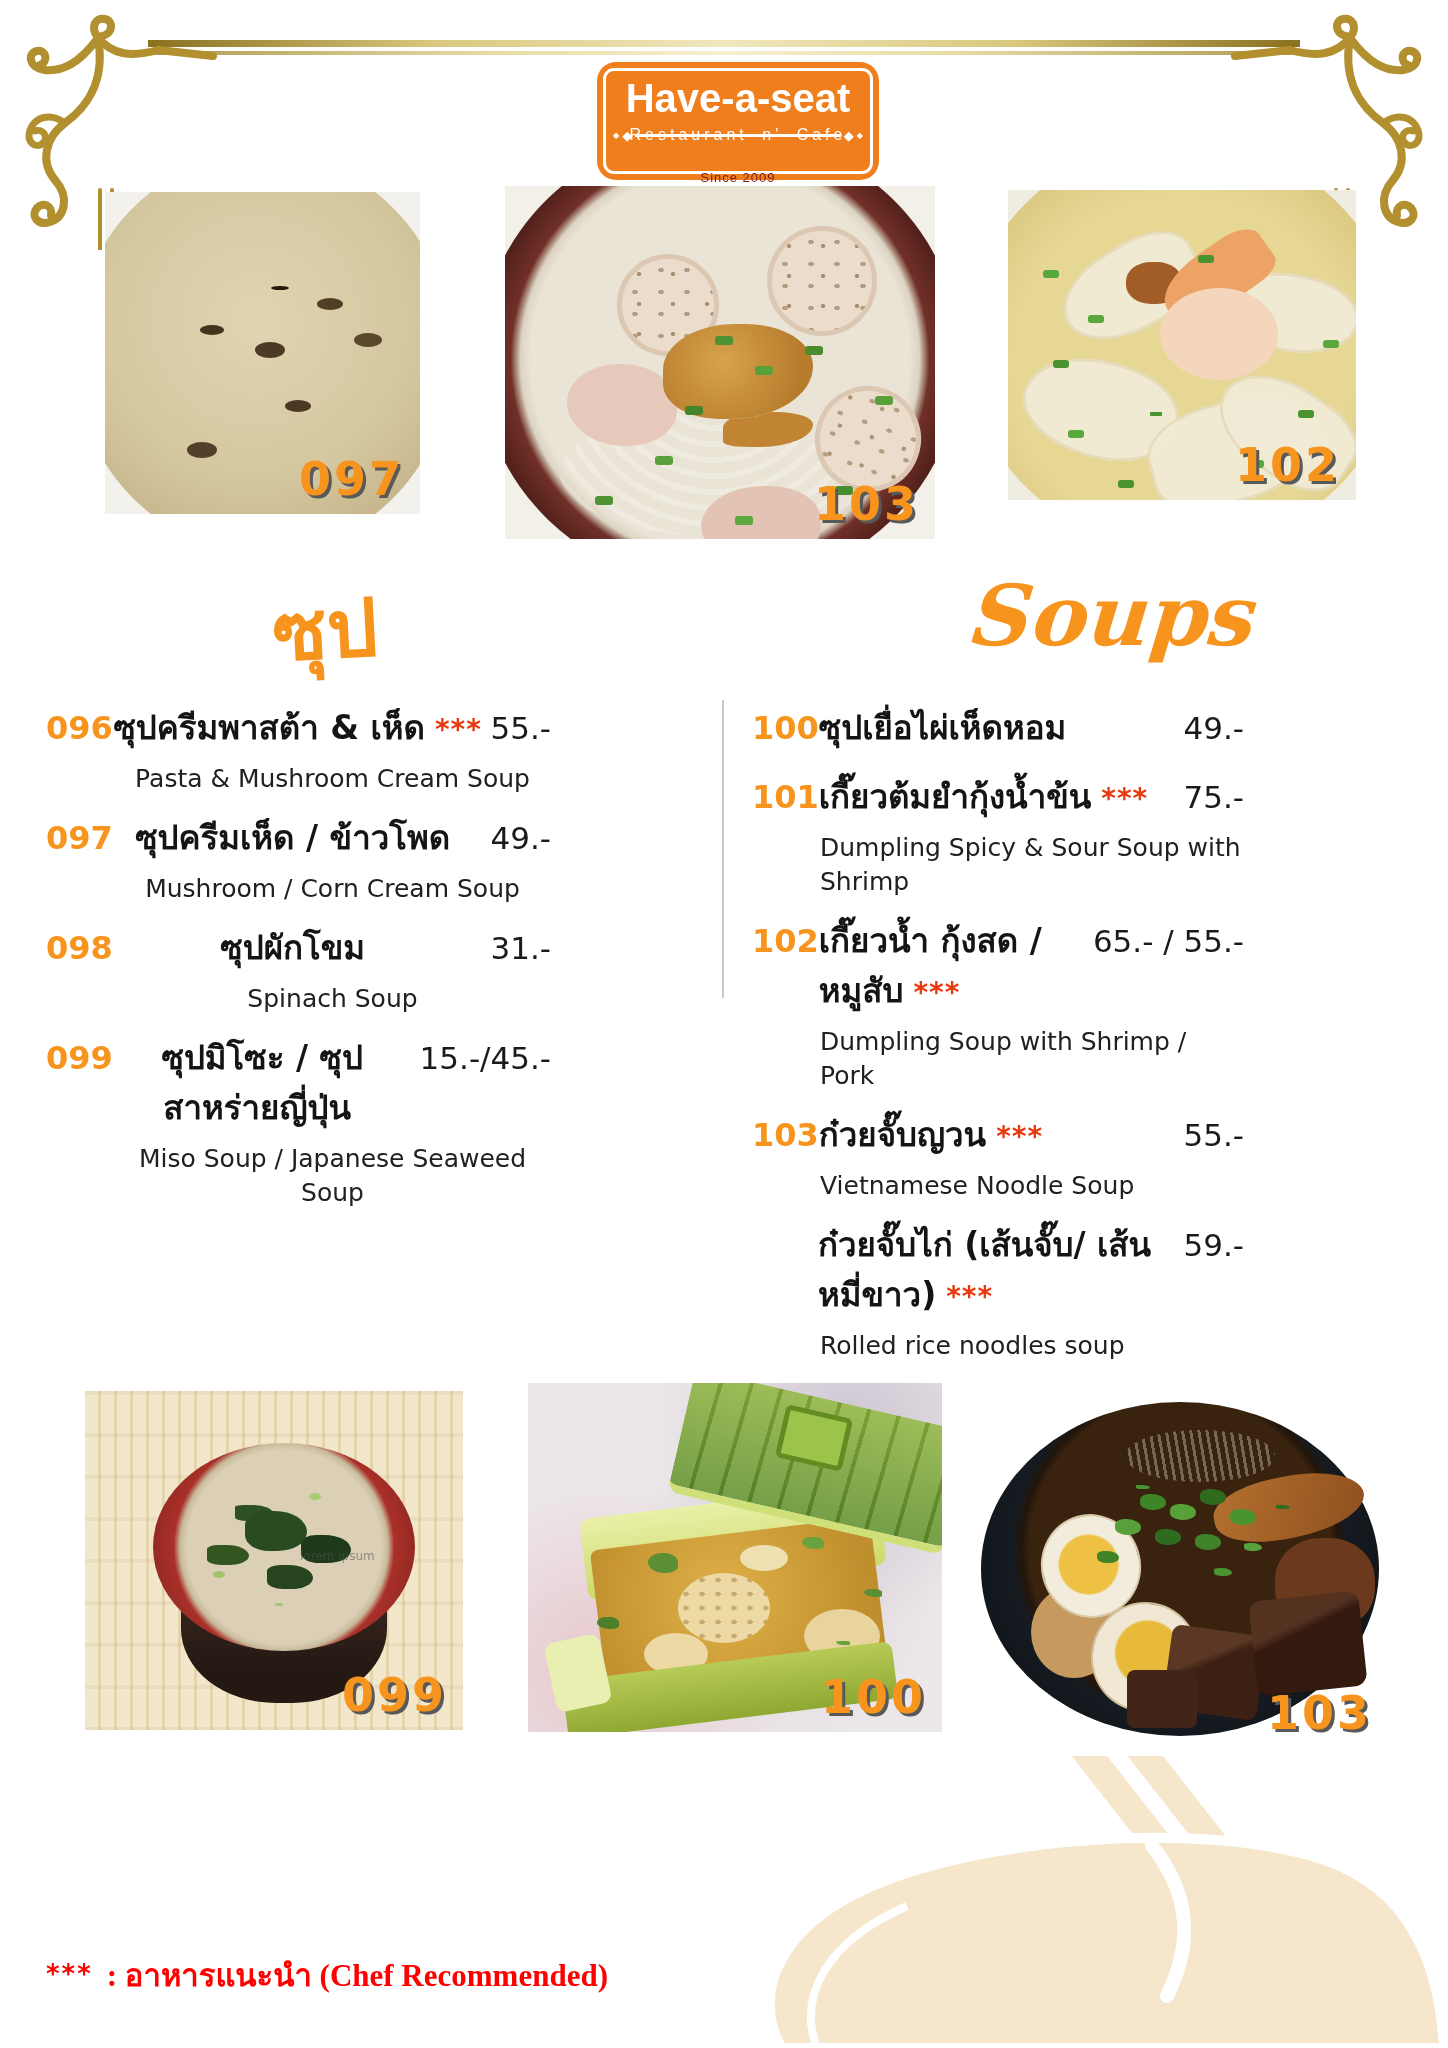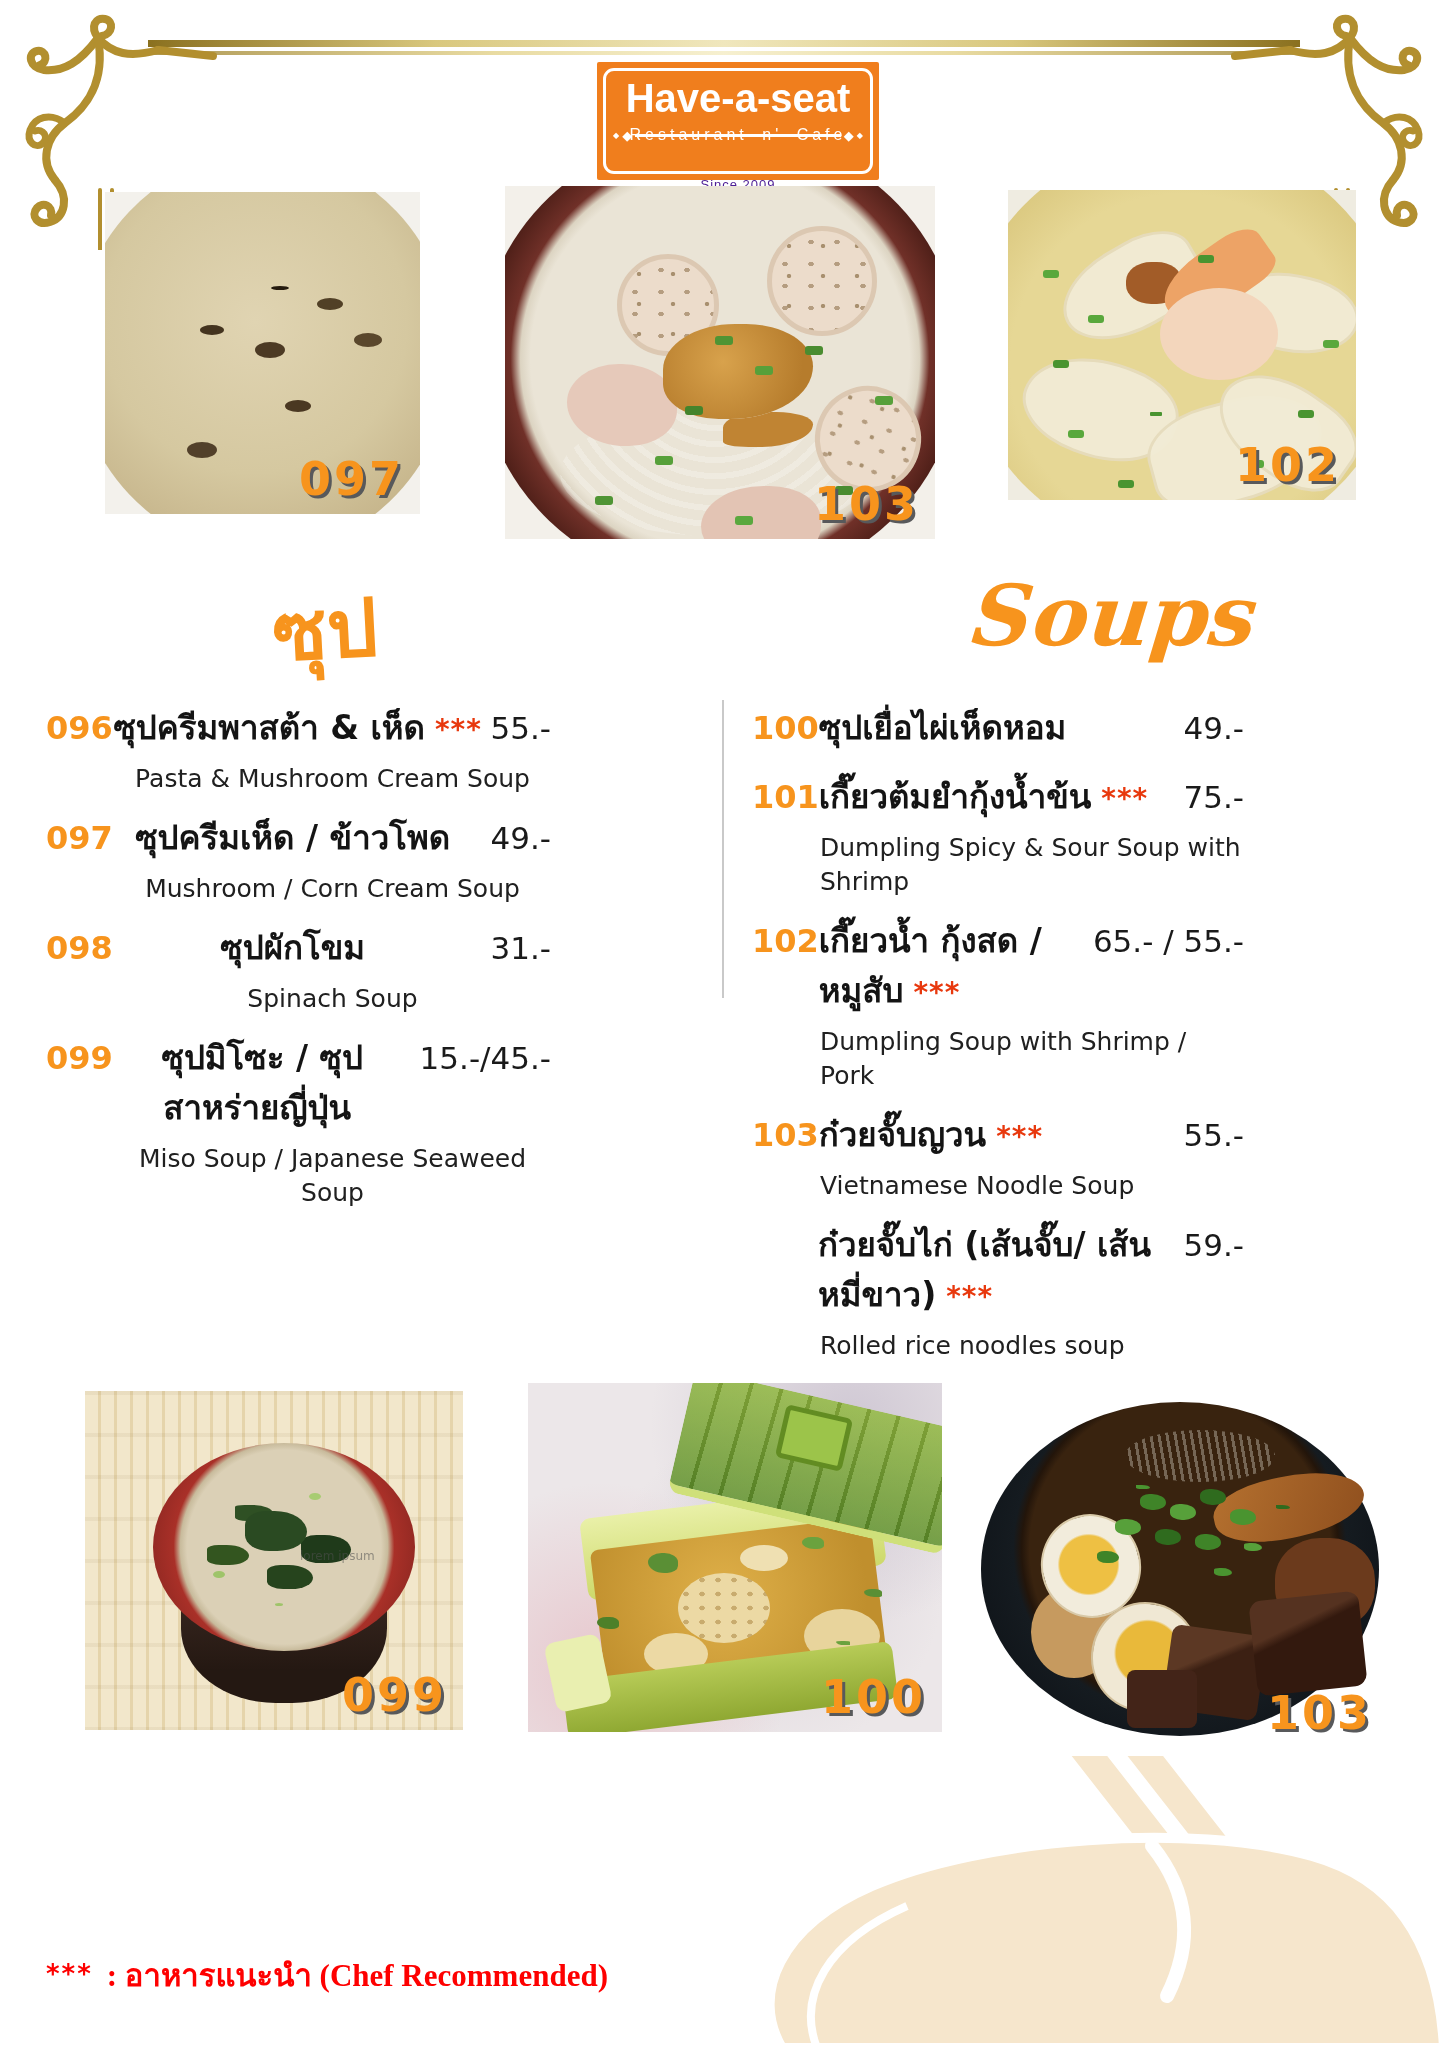--- a/index.html
+++ b/index.html
@@ -9,30 +9,30 @@
   
   .gold-line-a{position:absolute;left:148px;right:148px;top:40px;height:7px;
     background:linear-gradient(90deg,#8a701f,#d9c87e 25%,#f0e7bd 50%,#d9c87e 75%,#8a701f);}
   .gold-line-b{position:absolute;left:148px;right:148px;top:51px;height:4px;opacity:.8;
     background:linear-gradient(90deg,#9a7f2a,#e3d28a 30%,#f4ecc4 50%,#e3d28a 70%,#9a7f2a);}
   .corner{position:absolute;top:10px;}
   .corner-left{left:8px;}
   .corner-right{right:8px;transform:scaleX(-1);}
 
   
-  .badge{position:absolute;left:597px;top:62px;width:282px;height:118px;background:#f07e1d;border-radius:2px;}
+  .badge{position:absolute;left:597px;top:62px;width:282px;height:118px;background:#f07e1d;border-radius:19px;}
   .badge-inner{position:absolute;inset:6px;border:3px solid #fff;border-radius:11px;}
   .badge-title{position:absolute;top:14px;left:0;right:0;text-align:center;color:#fff;
     font-size:40px;font-weight:bold;font-family:"Liberation Sans",sans-serif;}
   .badge-divider{position:absolute;top:67px;left:16px;right:16px;display:flex;align-items:center;gap:3px;color:#fff;}
   .bd-line{flex:1;height:3px;background:#fff;}
   .d-sm{font-size:8px;line-height:8px;} .d-lg{font-size:13px;line-height:13px;}
   .badge-tag{position:absolute;top:64px;width:100%;text-align:center;color:#fff;font-size:16px;
     letter-spacing:4px;word-spacing:6px;font-family:"Liberation Sans",sans-serif;}
-  .badge-since{position:absolute;top:115px;width:100%;text-align:center;color:#4c1d95;font-size:13px;
+  .badge-since{position:absolute;top:108px;width:100%;text-align:center;color:#7f1d1d;font-size:13px;
     letter-spacing:1px;font-family:"Liberation Sans",sans-serif;}
 
   
   .photo{position:absolute;overflow:hidden;}
   .photo-no{position:absolute;right:16px;bottom:8px;font-size:46px;font-weight:bold;color:#F7941D;
     text-shadow:3px 3px 0 #58595b;letter-spacing:3px;z-index:5;}
 
   
   #p097{left:105px;top:192px;width:315px;height:322px;background:#f3f1ec;}
   .soup97{position:absolute;left:-10%;top:-12%;width:120%;height:124%;border-radius:50%;

